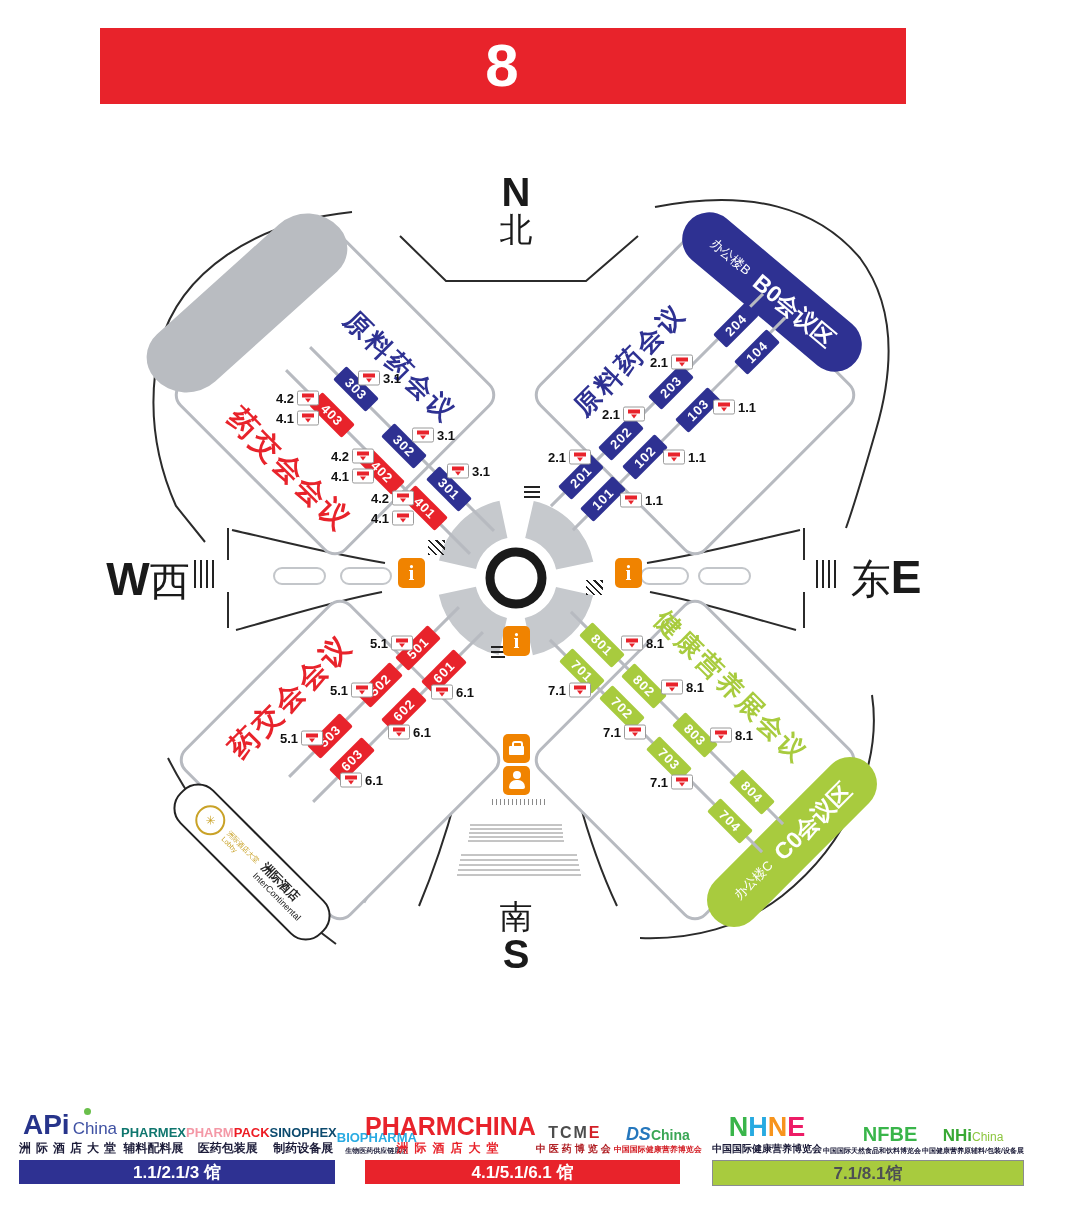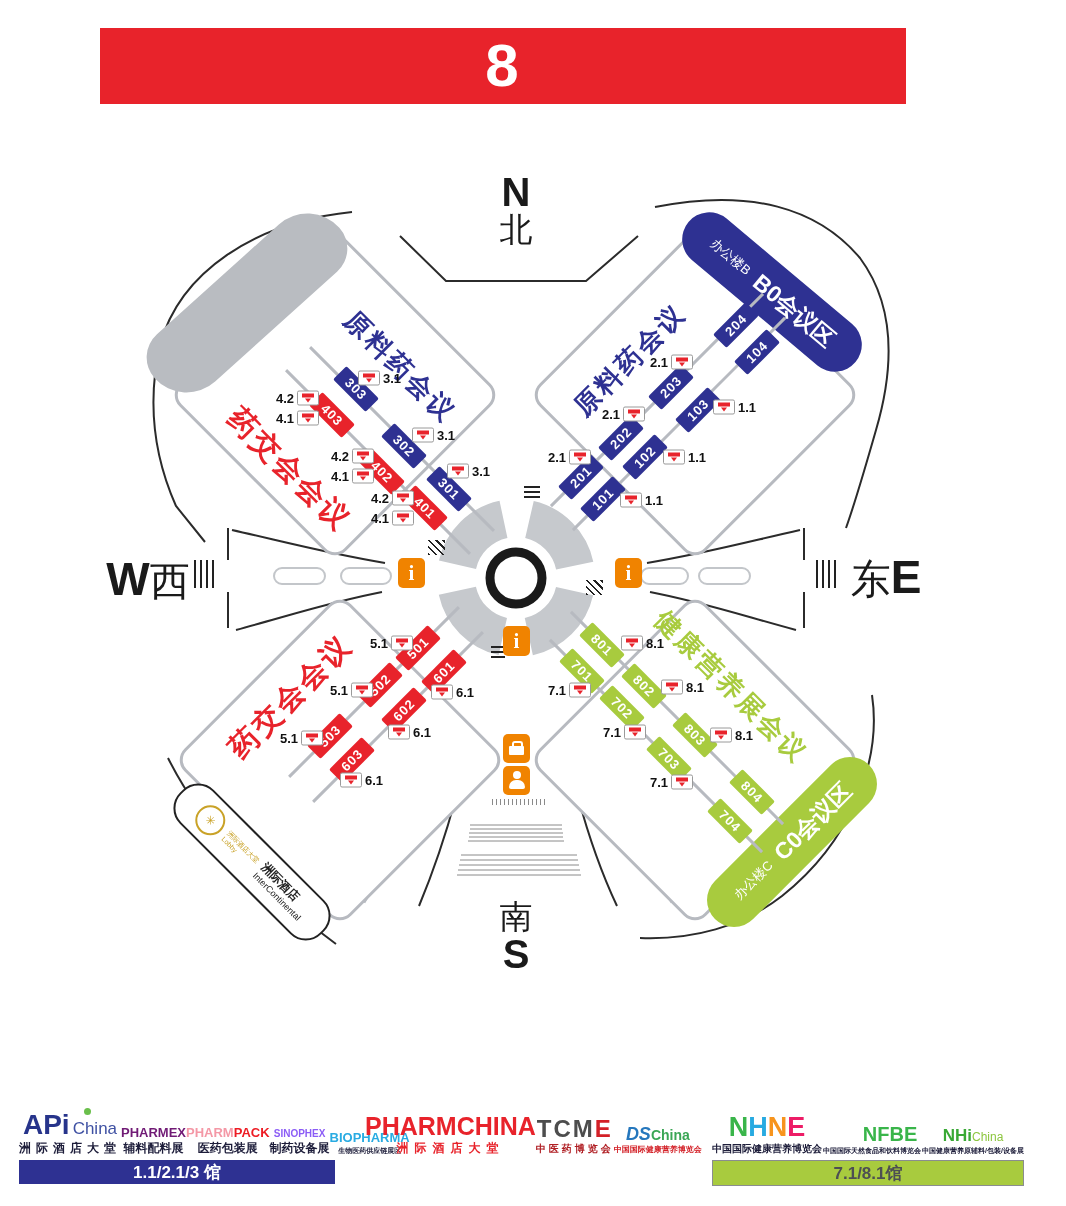--- a/index.html
+++ b/index.html
@@ -340,54 +340,55 @@
   <div class="logorow">
     <div class="logo">
       <span style="display:flex;align-items:flex-end;position:relative;">
         <span class="lname" style="font-size:28px;color:#27348b;">APi</span>
         <i style="position:absolute;right:26px;top:-3px;width:7px;height:7px;background:#6abf4b;border-radius:50%;"></i>
         <span style="font-size:17px;color:#3f51a3;margin-left:3px;">China</span>
       </span>
       <span class="lsub" style="font-size:12px;letter-spacing:5px;">洲际酒店大堂</span>
     </div>
     <div class="logo">
-      <span class="lname" style="font-size:13px;color:#701a75;">PHARMEX</span>
+      <span class="lname" style="font-size:13px;color:#0f766e;">PHARMEX</span>
       <span class="lsub">辅料配料展</span>
     </div>
     <div class="logo">
       <span class="lname" style="font-size:13px;"><span style="color:#f498a6;">PHARM</span><span style="color:#ed1c24;">PACK</span></span>
       <span class="lsub">医药包装展</span>
     </div>
     <div class="logo">
-      <span class="lname" style="font-size:10px;color:#8b5cf6;">SINOPHEX</span>
+      <span class="lname" style="font-size:13px;color:#0c4a6e;">SINOPHEX</span>
       <span class="lsub">制药设备展</span>
     </div>
     <div class="logo">
       <span class="lname" style="font-size:13px;color:#29abe2;">BIOPHARMA</span>
       <span class="lsub" style="font-size:7px;">生物医药供应链展区</span>
     </div>
   </div>
   <div class="hallbar" style="background:#2e3192;">1.1/2.1/3 馆</div>
 </div>
 
 <div class="fcol" style="left:365px;width:315px;">
   <div class="logorow">
     <div class="logo">
       <span class="lname" style="font-size:25px;color:#e8232b;">PHARMCHINA</span>
       <span class="lsub" style="font-size:12px;color:#e8232b;letter-spacing:6px;">洲际酒店大堂</span>
     </div>
     <div class="logo">
-      <span class="lname" style="font-size:24px;letter-spacing:2px;"><span style="color:#4d4d4d;">TCM</span><span style="color:#d32027;">E</span></span>
+      <span class="lname" style="font-size:16px;letter-spacing:2px;"><span style="color:#4d4d4d;">TCM</span><span style="color:#d32027;">E</span></span>
       <span class="lsub" style="font-size:10px;color:#b01f24;letter-spacing:3px;">中医药博览会</span>
     </div>
     <div class="logo">
       <span class="lname" style="font-size:18px;"><span style="color:#2577bd;font-style:italic;">DS</span><span style="color:#3aa655;font-size:14px;">China</span></span>
       <span class="lsub" style="font-size:8px;color:#d32027;">中国国际健康营养博览会</span>
     </div>
   </div>
+  <div class="hallbar" style="background:#e8232b;">4.1/5.1/6.1 馆</div>
 </div>
 
 <div class="fcol" style="left:712px;width:312px;">
   <div class="logorow">
     <div class="logo">
       <span class="lname" style="font-size:27px;"><span style="color:#39b54a;">N</span><span style="color:#27aae1;">H</span><span style="color:#f7941d;">N</span><span style="color:#ed1c66;">E</span></span>
       <span class="lsub" style="font-size:10px;">中国国际健康营养博览会</span>
     </div>
     <div class="logo">
       <span class="lname" style="font-size:20px;color:#39b54a;margin-left:36px;">NFBE</span>

